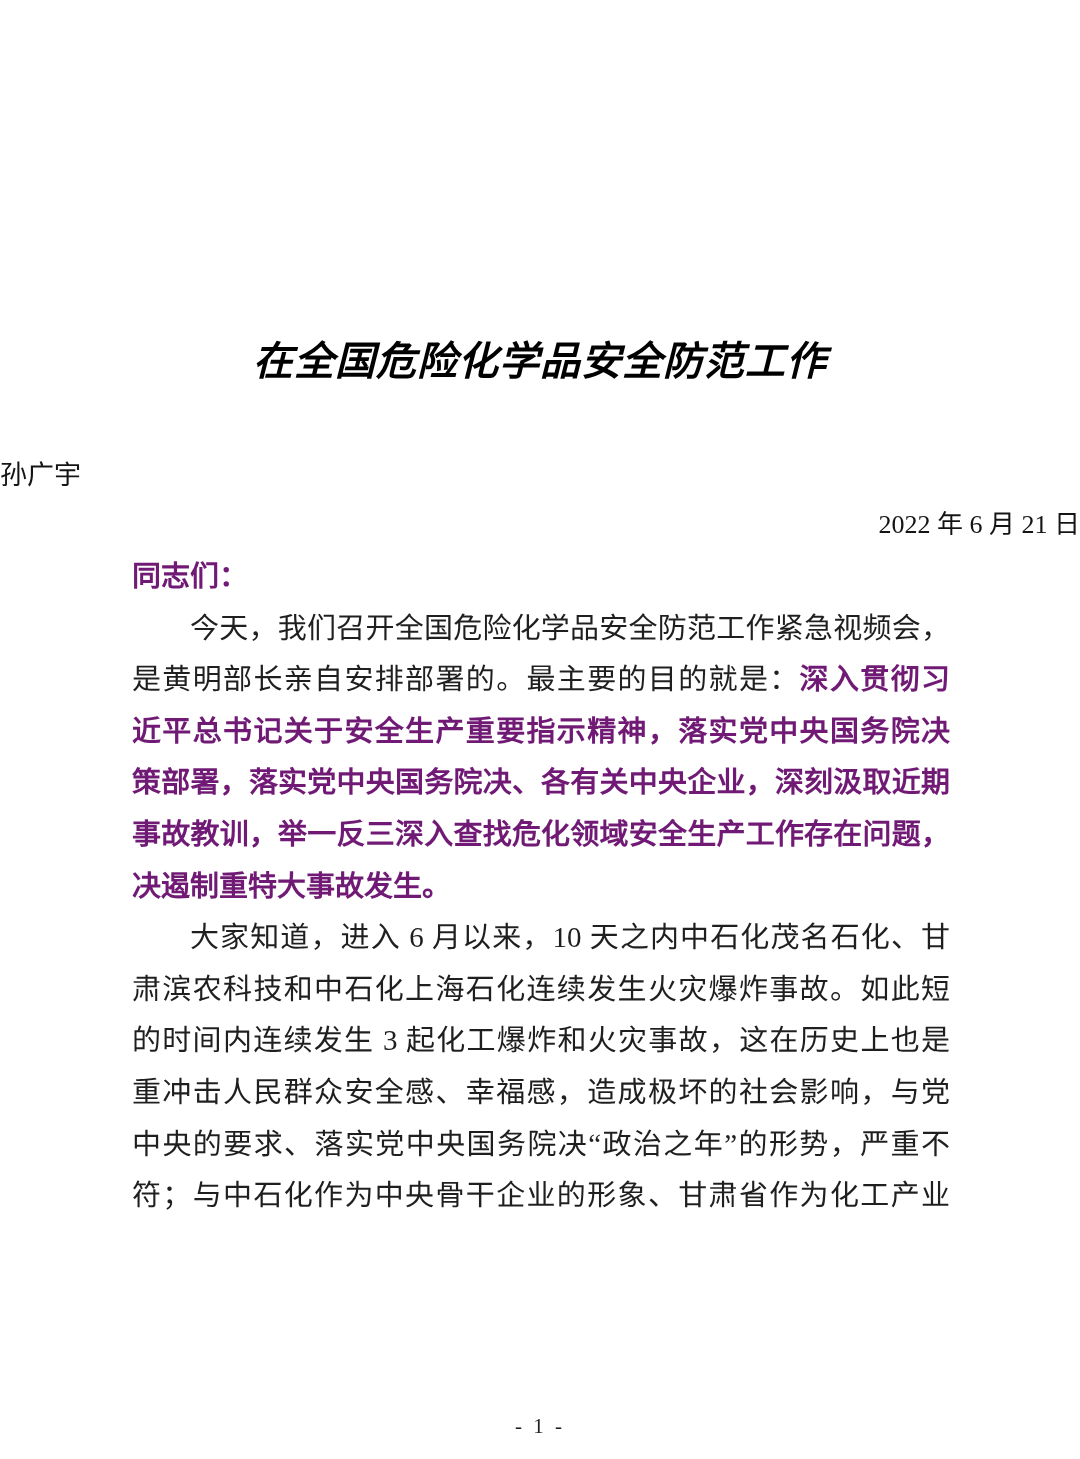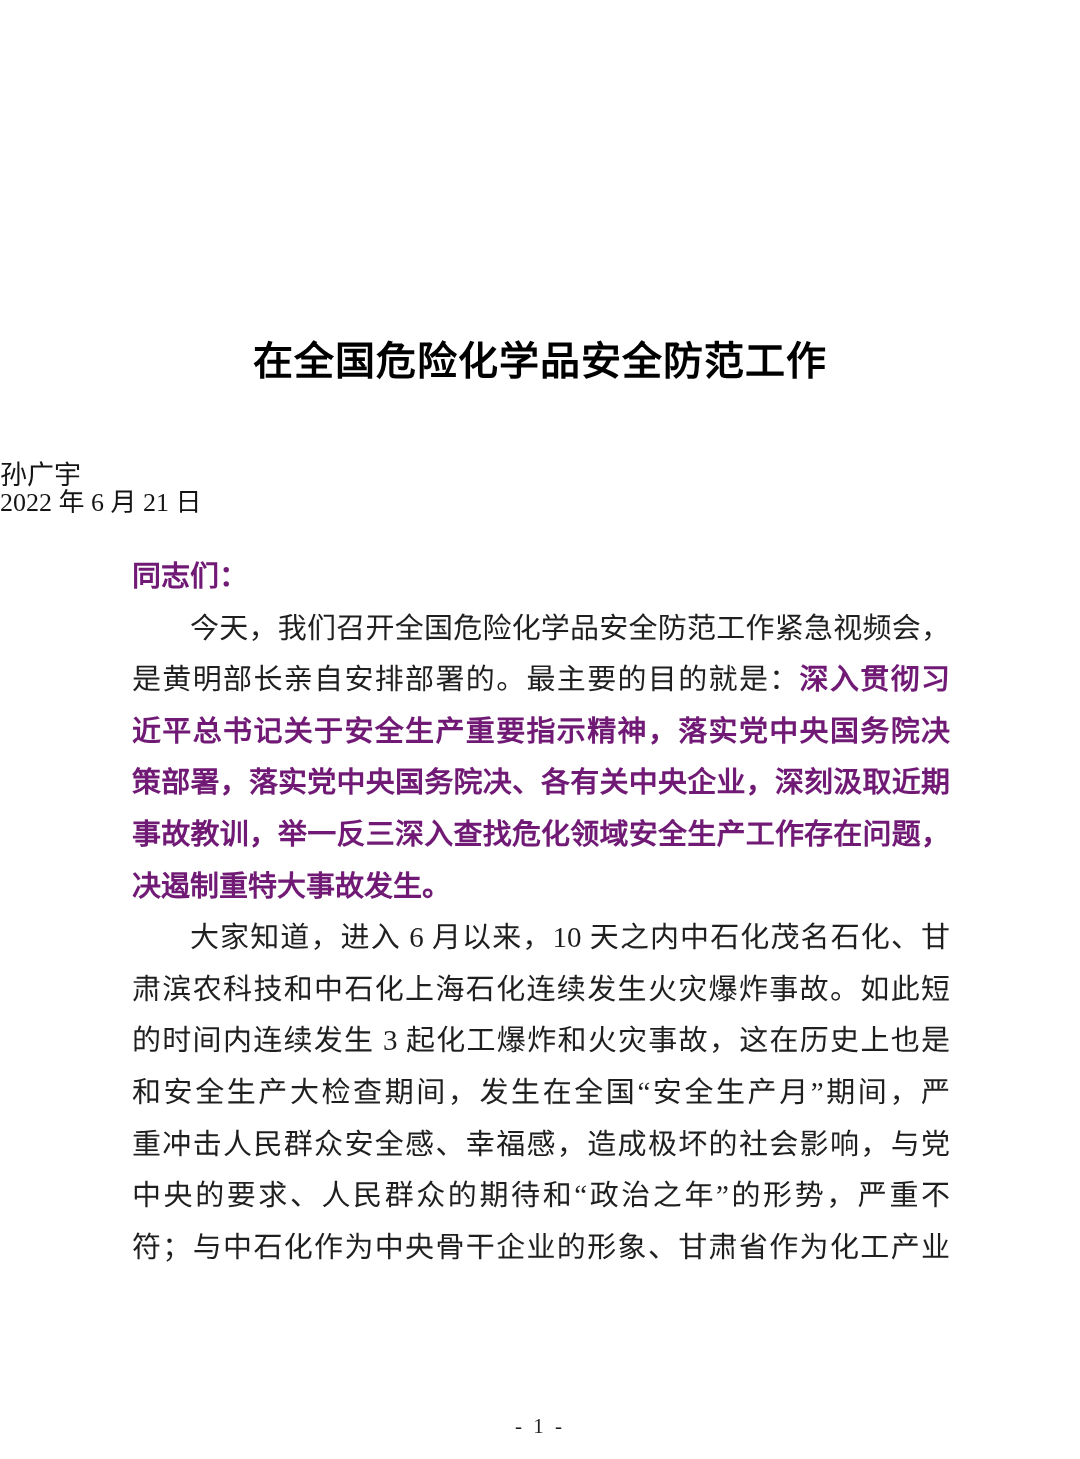--- a/index.html
+++ b/index.html
@@ -16,44 +16,45 @@
     overflow: hidden;
     font-family: "Liberation Serif", "DejaVu Serif", serif;
   }
   .title-block {
     position: absolute;
     top: 334px;
     left: 0;
     width: 100%;
     text-align: center;
     color: #000000;
+    font-style: italic;
   }
   .title-line {
     font-size: 40px;
     line-height: 55px;
     font-weight: 900;
     letter-spacing: 1px;
     font-family: "Liberation Serif", "DejaVu Serif", serif;
   }
   .author {
     position: absolute;
     top: 459px;
     left: 0;
     width: 100%;
     text-align: left;
     font-size: 27px;
     line-height: 32px;
     color: #141414;
   }
   .doc-date {
     position: absolute;
-    top: 487px;
+    top: 509px;
     left: 0;
     width: 100%;
-    text-align: left;
+    text-align: right;
     font-size: 26px;
     line-height: 32px;
     color: #141414;
   }
   .body-block {
     position: absolute;
     top: 551px;
     left: 132px;
     width: 818px;
     color: #1f1f1f;
@@ -126,27 +127,24 @@
     <div class="line fill indent">
       <span>大家知道，进入 6 月以来，10 天之内中石化茂名石化、甘</span>
     </div>
     <div class="line fill">
       <span>肃滨农科技和中石化上海石化连续发生火灾爆炸事故。如此短</span>
     </div>
     <div class="line fill">
       <span>的时间内连续发生 3 起化工爆炸和火灾事故，这在历史上也是</span>
     </div>
     <div class="line fill">
-      <span>和安全生产大检查期间，发生在全国“安全生产月”期间，严</span>
-    </div>
-    <div class="line fill">
       <span>重冲击人民群众安全感、幸福感，造成极坏的社会影响，与党</span>
     </div>
     <div class="line fill">
-      <span>中央的要求、人民群众的期待和“政治之年”的形势，严重不</span>
+      <span>中央的要求、落实党中央国务院决“政治之年”的形势，严重不</span>
     </div>
     <div class="line fill">
       <span>符；与中石化作为中央骨干企业的形象、甘肃省作为化工产业</span>
     </div>
   </div>
 
   <div class="footer">- 1 -</div>
 
 </div>
 

